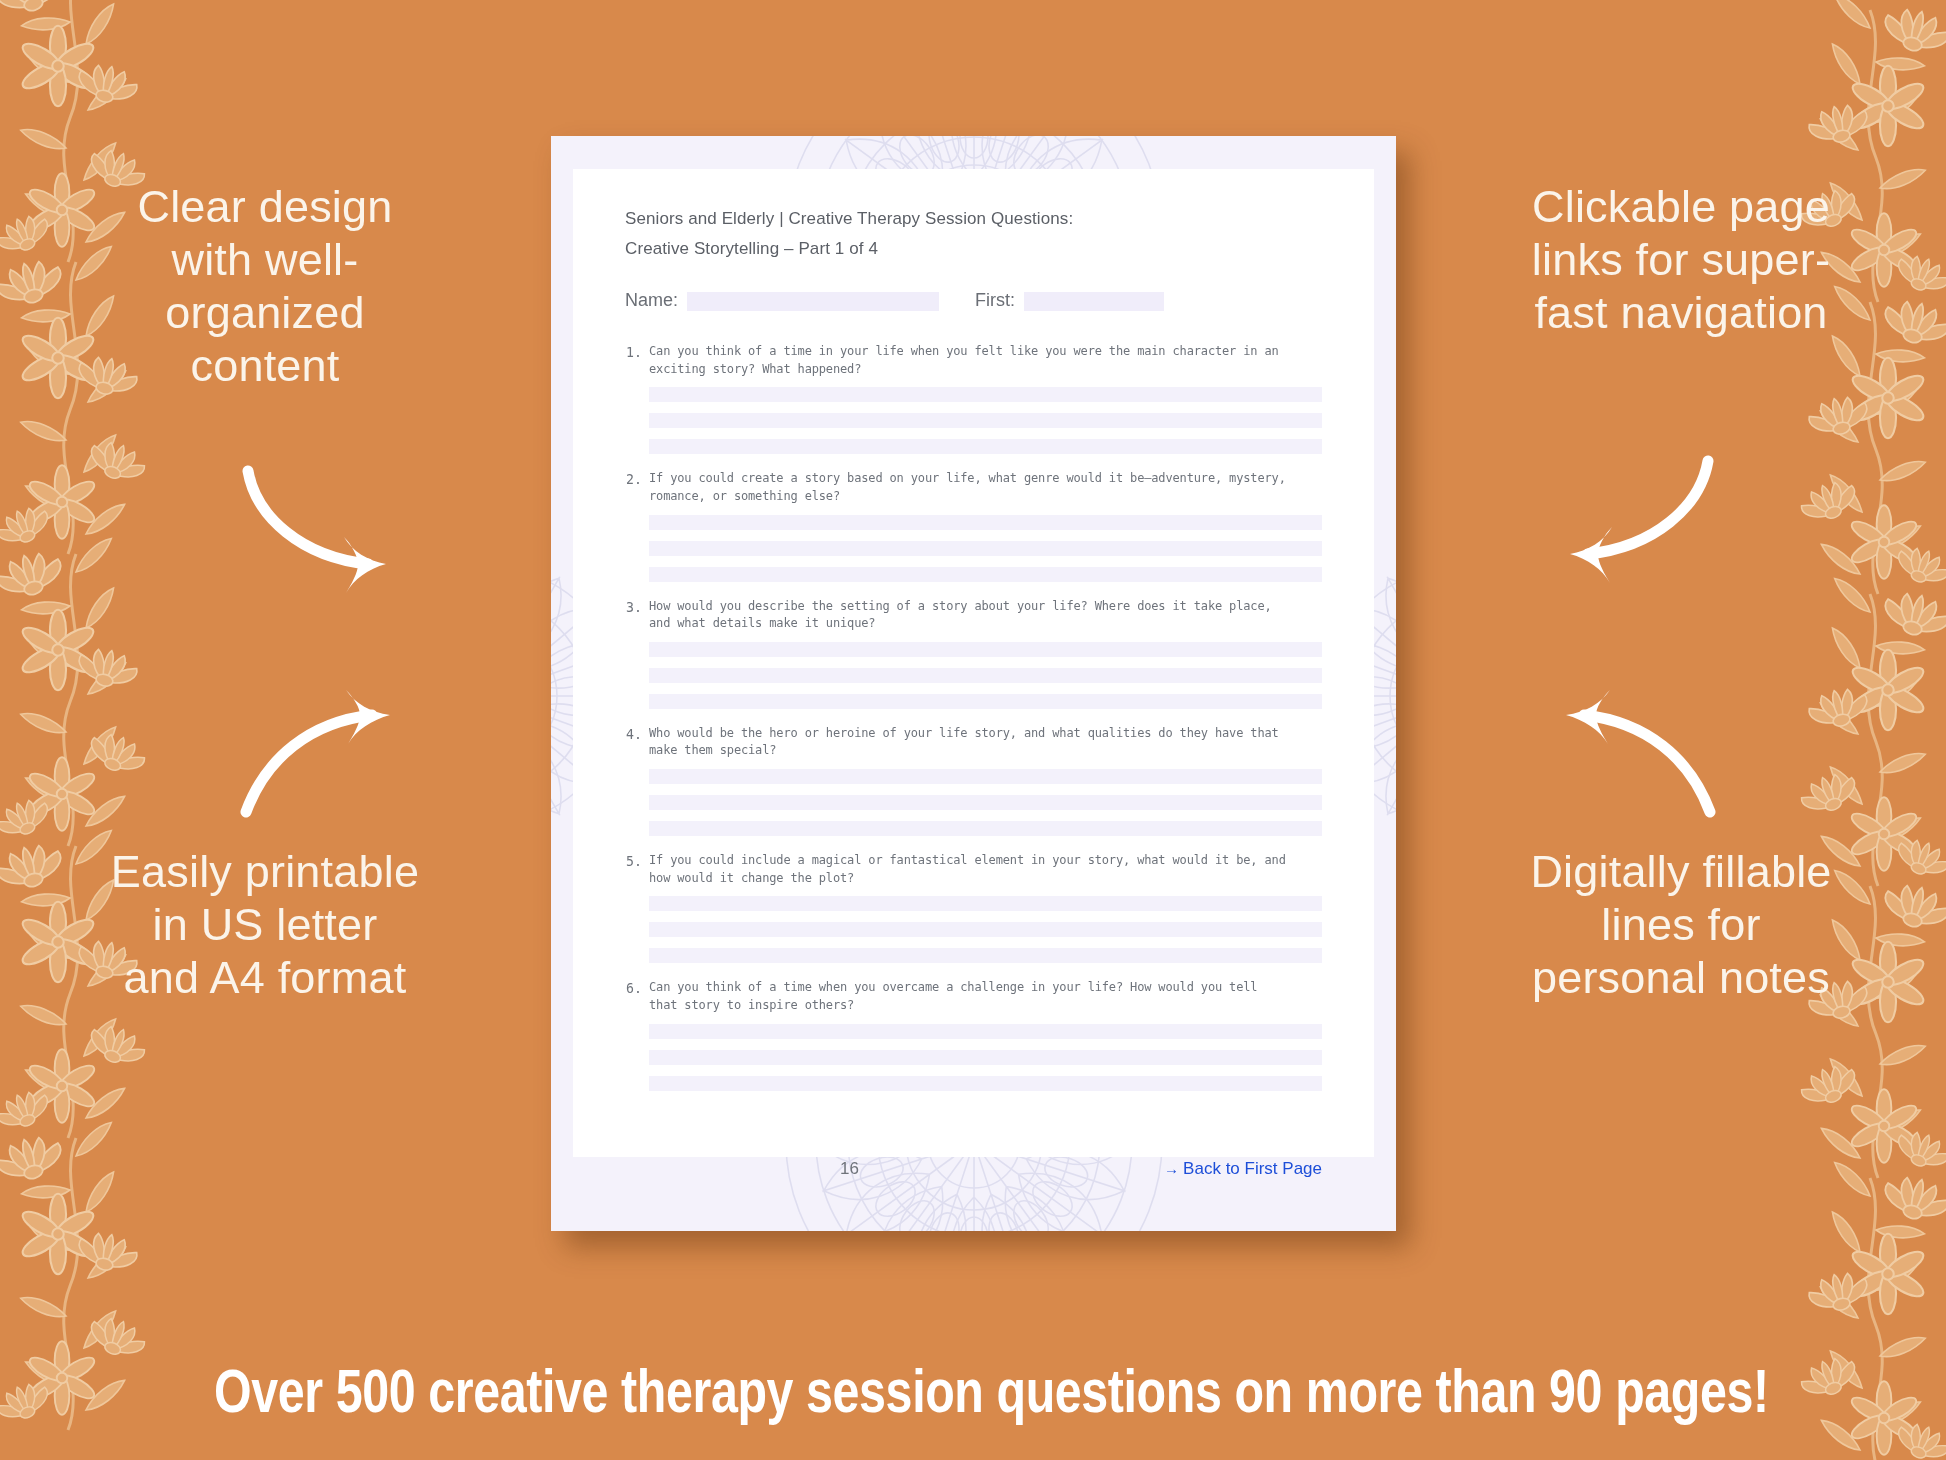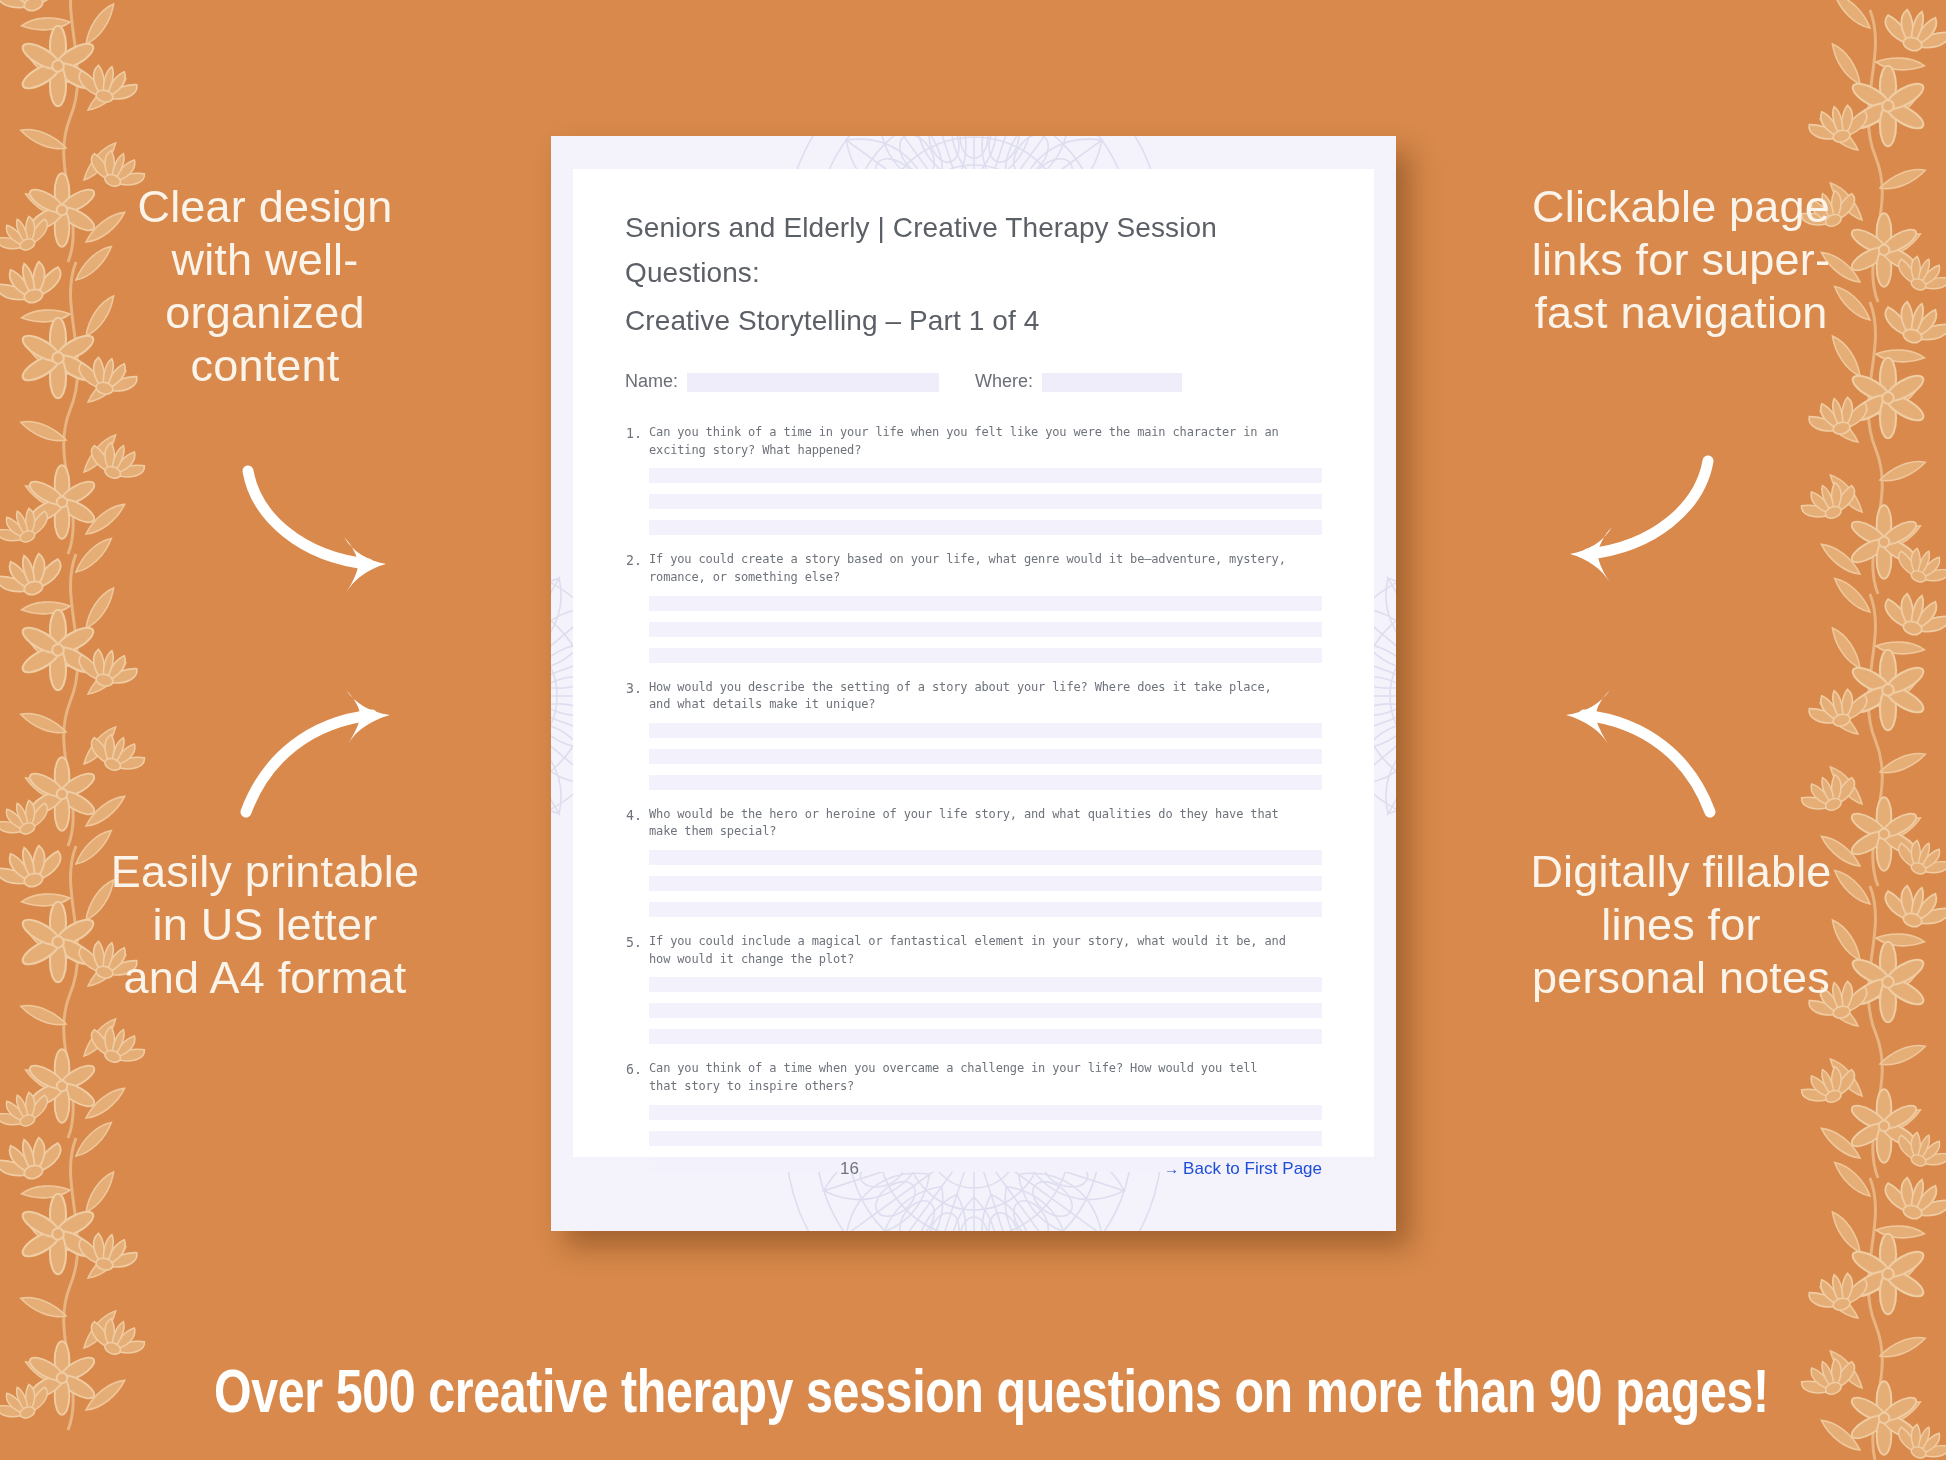--- a/index.html
+++ b/index.html
@@ -64,21 +64,21 @@
 
   .doc-inner {
     position:absolute;
     left:22px; top:33px; right:22px; bottom:74px;
     background:#FFFFFF;
     padding:36px 52px 0 52px;
   }
 
   .doc-title {
     color:#5B5F66;
-    font-size:28px;
+    font-size:17px;
     line-height:1.62;
     font-weight:400;
     letter-spacing:.1px;
   }
   .title-line2 { margin-top:2px; }
 
   .meta-row {
     display:flex;
     align-items:flex-end;
     margin-top:28px;
@@ -336,21 +336,21 @@
 
       <div class="doc-title">
         <div>Seniors and Elderly | Creative Therapy Session Questions:</div>
         <div class="title-line2">Creative Storytelling   – Part 1 of 4</div>
       </div>
 
       <div class="meta-row">
         <span class="meta-label">Name:</span>
         <span class="meta-field name"></span>
         <span class="meta-gap"></span>
-        <span class="meta-label">Where:</span>
+        <span class="meta-label">First:</span>
         <span class="meta-field date"></span>
       </div>
 
       <div class="q-list" id="question-list">
           <div class="q-item">
             <div class="q-num">1.</div>
             <div class="q-body">
               <div class="q-text">Can you think of a time in your life when you felt like you were the main character in an
 exciting story? What happened?</div>
               <div class="q-lines">

